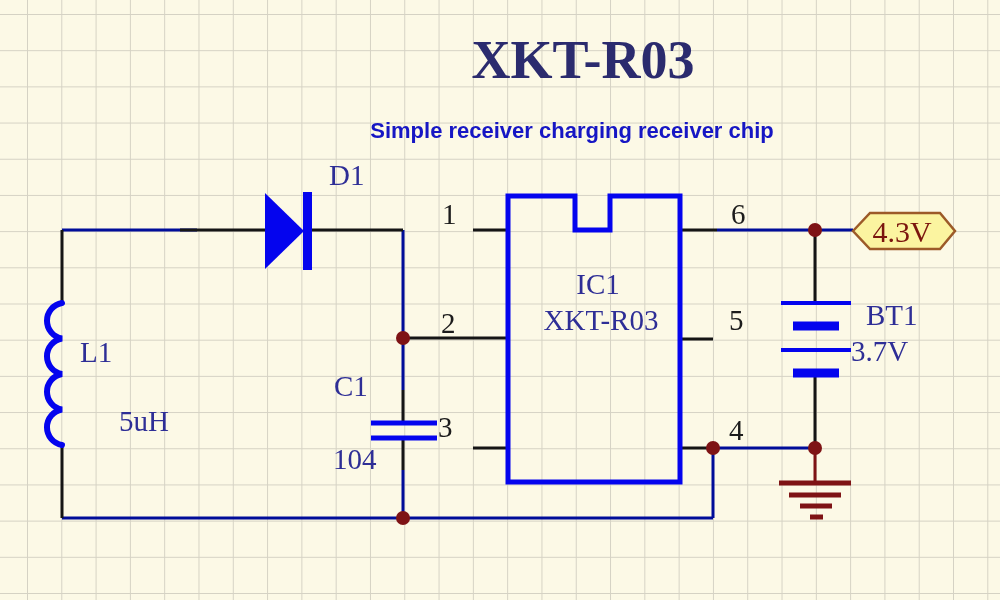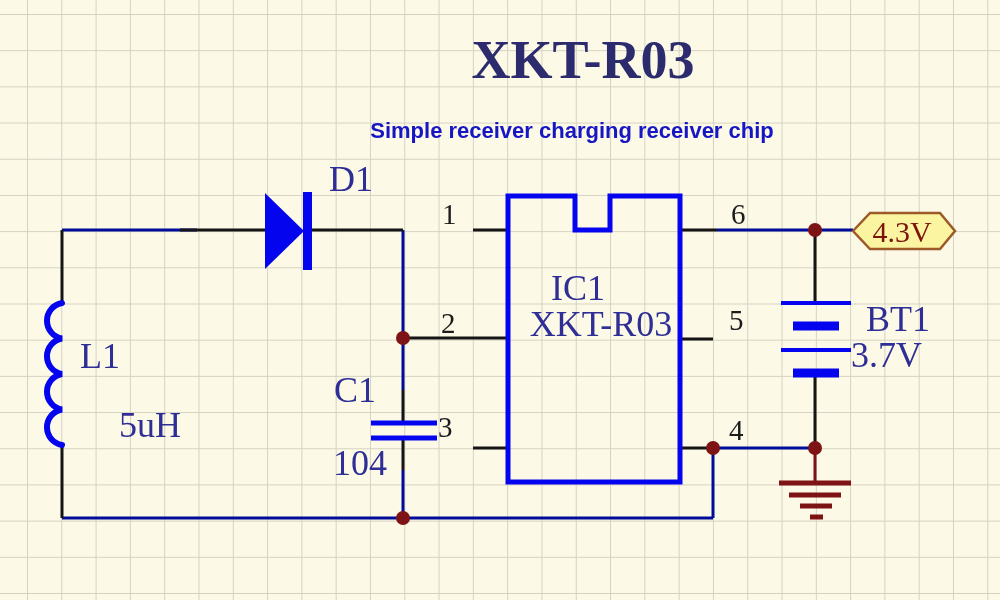--- a/index.html
+++ b/index.html
@@ -24,21 +24,21 @@
   .lbl{position:absolute; white-space:nowrap; line-height:1; user-select:none;}
   .title{
     font-size:54px; font-weight:700; color:var(--title-navy);
     transform:translateX(-50%);
   }
   .subtitle{
     font-family:"Liberation Sans", sans-serif;
     font-size:22px; font-weight:700; color:var(--subtitle-blue);
     transform:translateX(-50%);
   }
-  .comp-label{font-size:36px; color:var(--label-navy);}
+  .comp-label{font-size:29px; color:var(--label-navy);}
   .comp-label.centered{transform:translateX(-50%);}
   .pin-num{font-size:29px; color:var(--pin-number-black);}
   .flag-label{
     font-size:30px; color:var(--flag-text); font-weight:500;
     transform:translate(-50%,-50%);
   }
   .wire{stroke:var(--wire-navy); stroke-width:3; fill:none;}
   .pinline{stroke:var(--pin-black); stroke-width:3; fill:none;}
   .sym-stroke{stroke:var(--symbol-blue); fill:none;}
   .sym-fill{fill:var(--symbol-blue); stroke:none;}
@@ -87,21 +87,21 @@
   <div class="lbl subtitle" style="left:572px; top:120px;">Simple receiver charging receiver chip</div>
 
   <div class="lbl comp-label" style="left:329px; top:161px;">D1</div>
 
   <div class="lbl comp-label" style="left:80px; top:338px;">L1</div>
   <div class="lbl comp-label" style="left:97px; top:407px;padding-left:22px;">5uH</div>
 
   <div class="lbl comp-label" style="left:334px; top:372px;">C1</div>
   <div class="lbl comp-label" style="left:333px; top:445px;">104</div>
 
-  <div class="lbl comp-label centered" style="left:578px; top:270px;font-family:Liberation Serif, serif;">IC1</div>
+  <div class="lbl comp-label centered" style="left:598px; top:270px;font-family:Liberation Serif, serif;">IC1</div>
   <div class="lbl comp-label centered" style="left:601px; top:306px;">XKT-R03</div>
 
   <div class="lbl comp-label" style="left:854px; top:301px;margin-left:12px;">BT1</div>
   <div class="lbl comp-label" style="left:851px; top:337px;">3.7V</div>
 
   <div class="lbl pin-num" style="left:442px; top:200px;">1</div>
   <div class="lbl pin-num" style="left:441px; top:309px;">2</div>
   <div class="lbl pin-num" style="left:438px; top:413px;">3</div>
   <div class="lbl pin-num" style="left:729px; top:416px;">4</div>
   <div class="lbl pin-num" style="left:729px; top:306px;">5</div>

